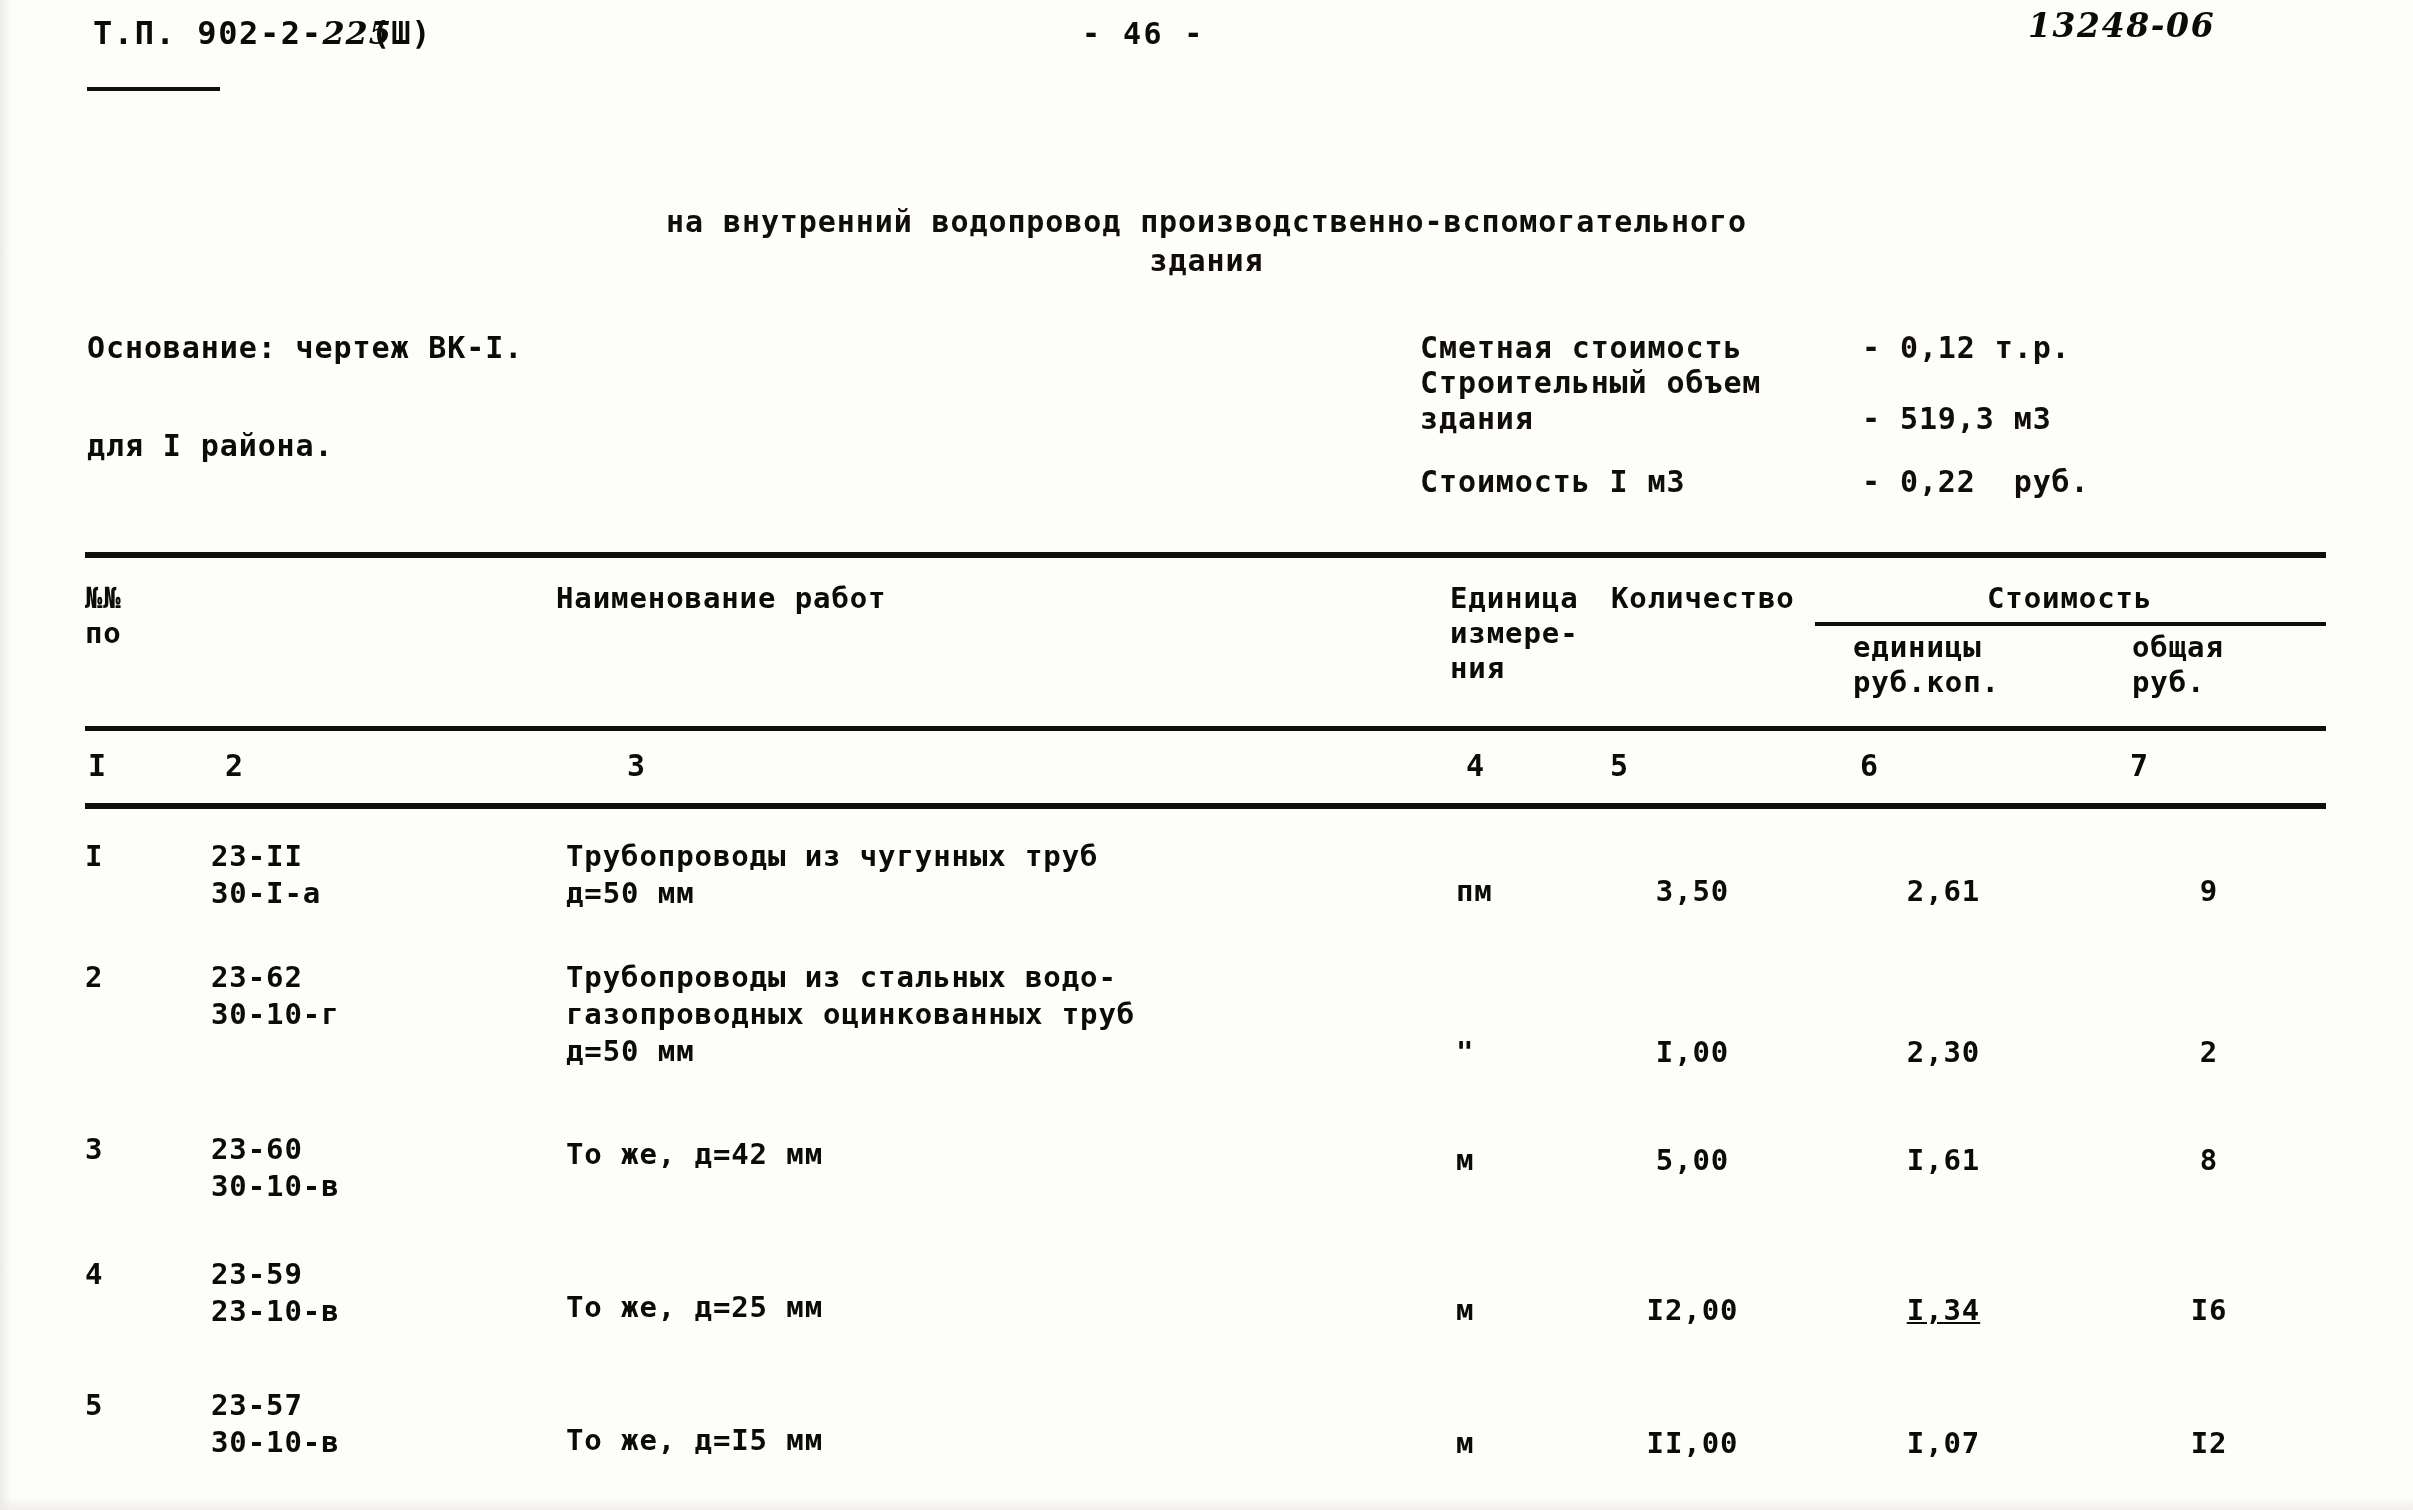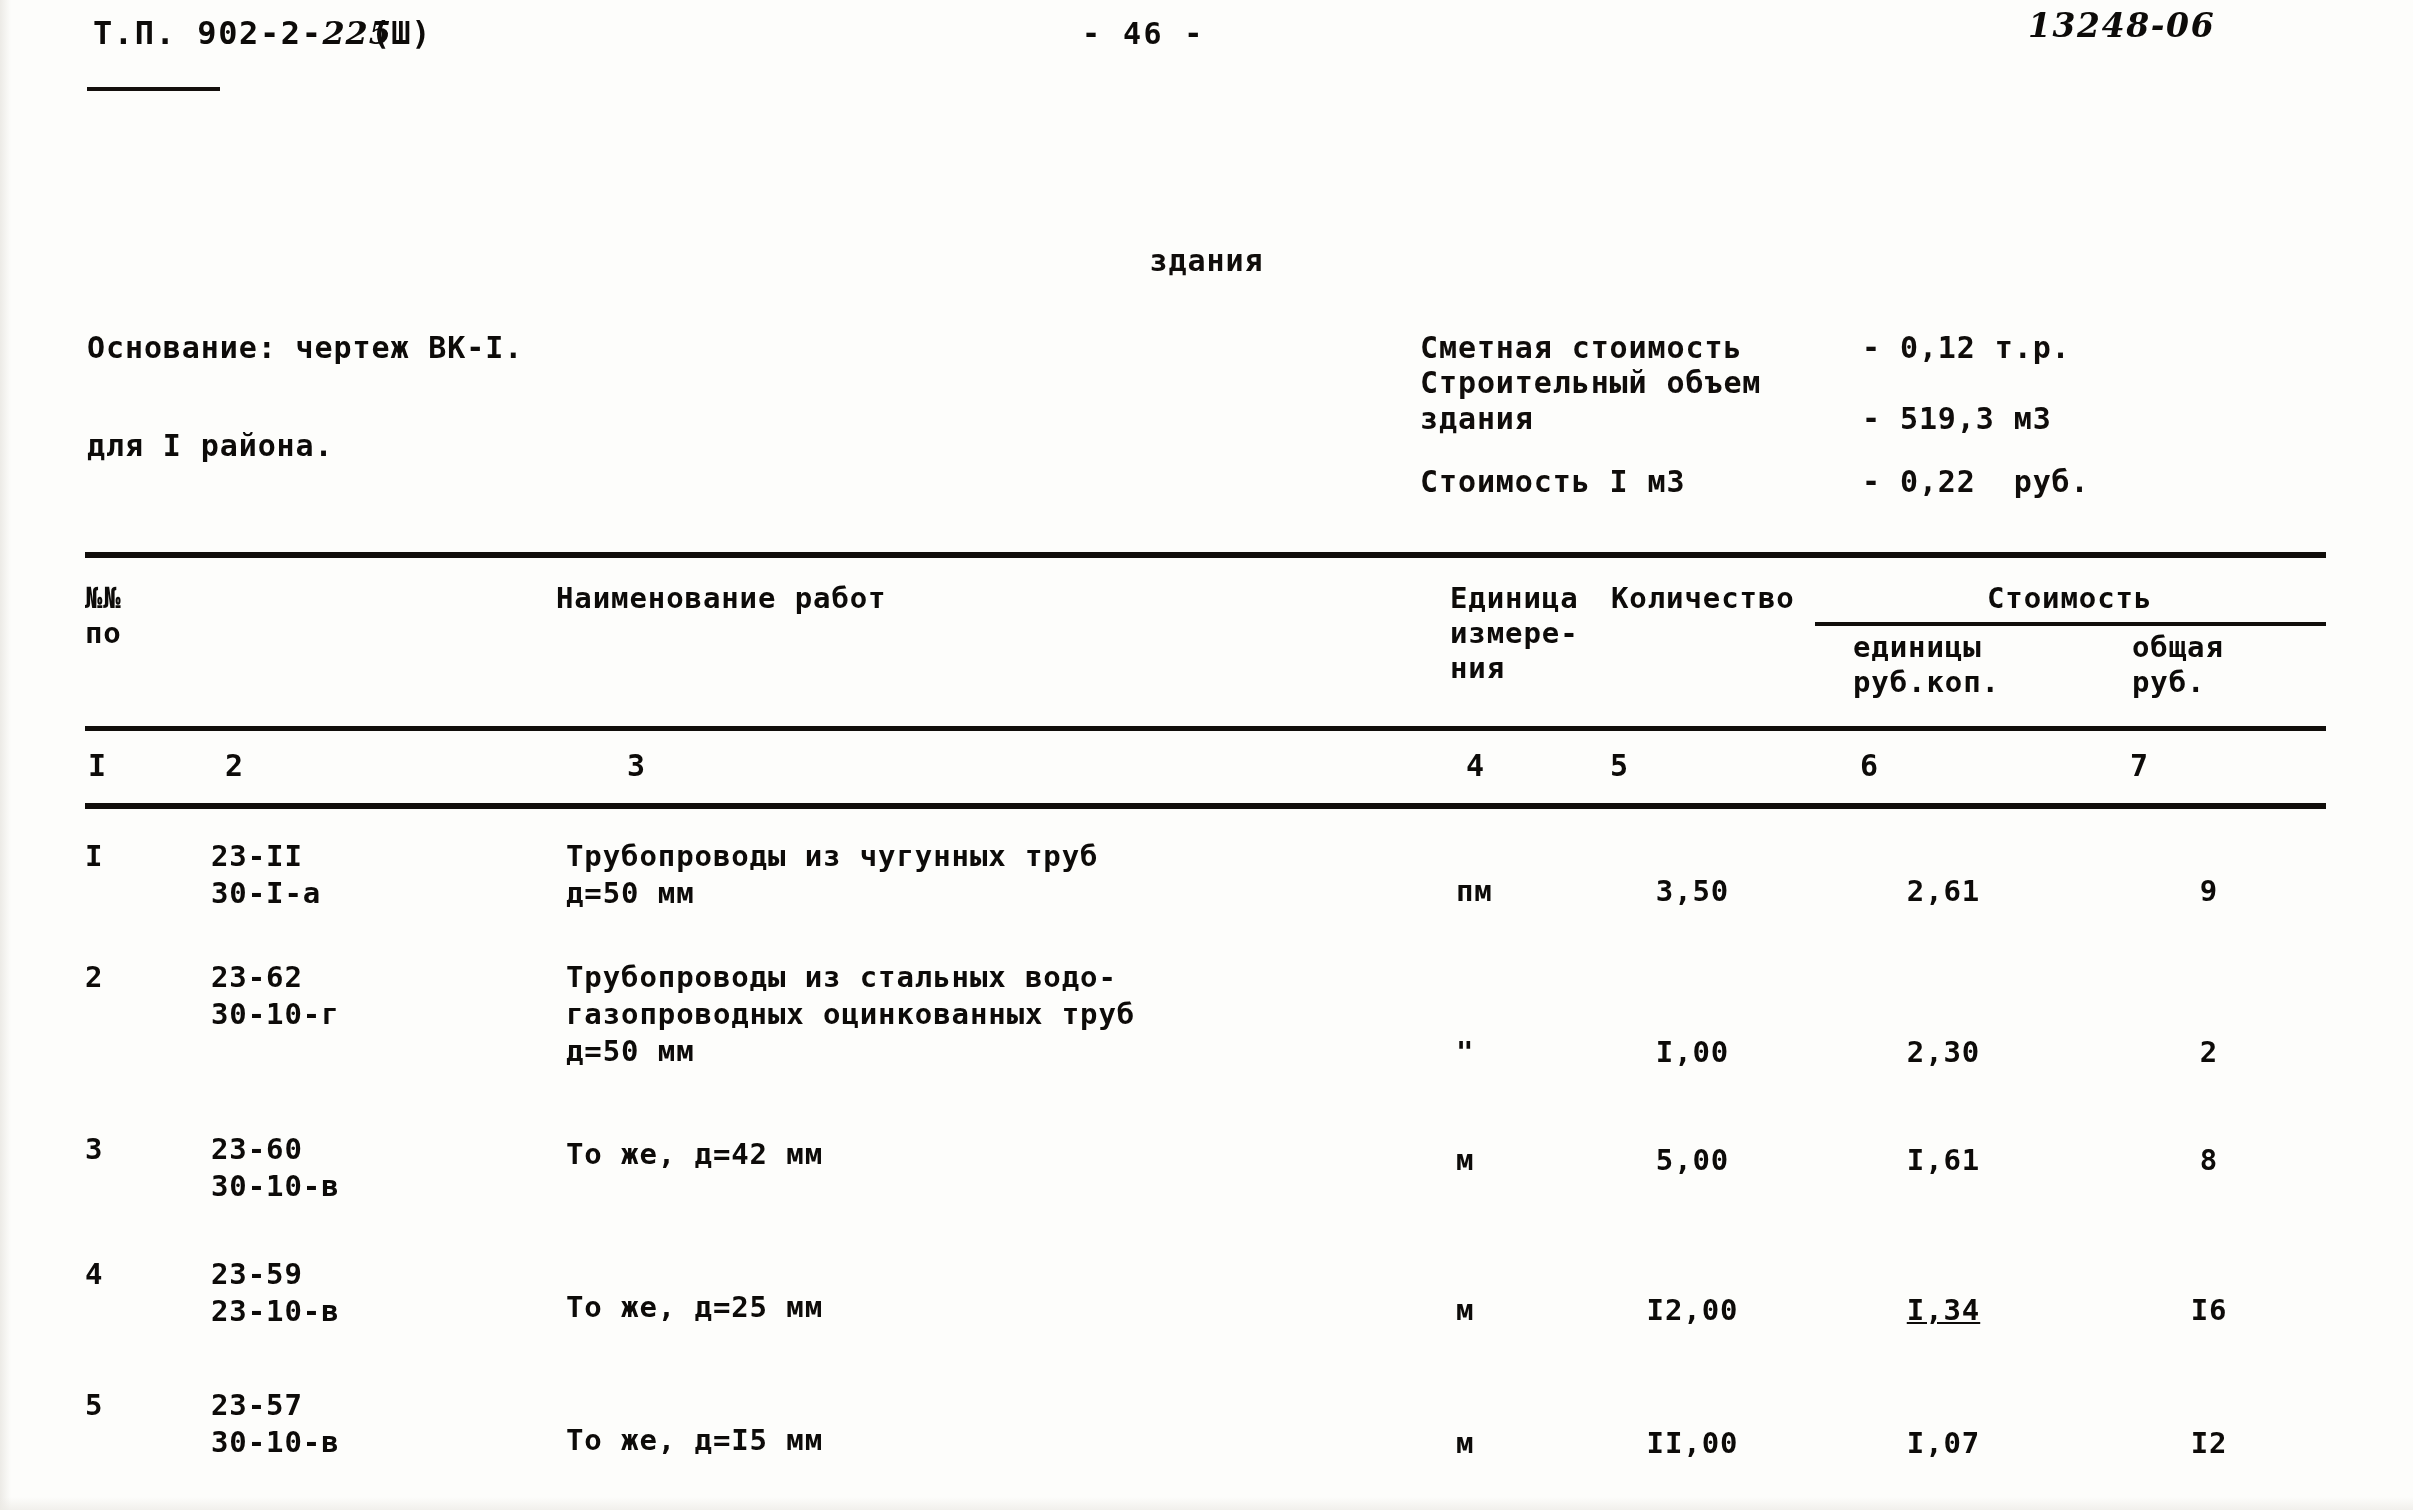--- a/index.html
+++ b/index.html
@@ -177,20 +177,21 @@
 <div class="page">
   <div class="scan-edge-left"></div>
   <div class="scan-edge-bottom"></div>
 
   <div class="tw" id="doc-code"><span>Т.П. 902-2-</span><span id="doc-code-hand">225</span></div>
   <div class="rule" id="code-underline"></div>
   <div class="tw" id="doc-series">(Ш)</div>
   <div class="tw" id="page-number">- 46 -</div>
   <div class="tw" id="archive-code">13248-06</div>
 
+  <div id="smeta-subtitle-1">на внутренний водопровод производственно-вспомогательного</div>
   <div id="smeta-subtitle-2">здания</div>
 
   <div class="tw" id="basis-line">Основание: чертеж ВК-I.</div>
   <div class="tw" id="region-line">для I района.</div>
 
   <div class="info-right" id="cost-label">Сметная стоимость</div>
   <div class="info-right" id="cost-value">- 0,12 т.р.</div>
   <div class="info-right" id="volume-label-1">Строительный объем</div>
   <div class="info-right" id="volume-label-2">здания</div>
   <div class="info-right" id="volume-value">- 519,3 м3</div>

